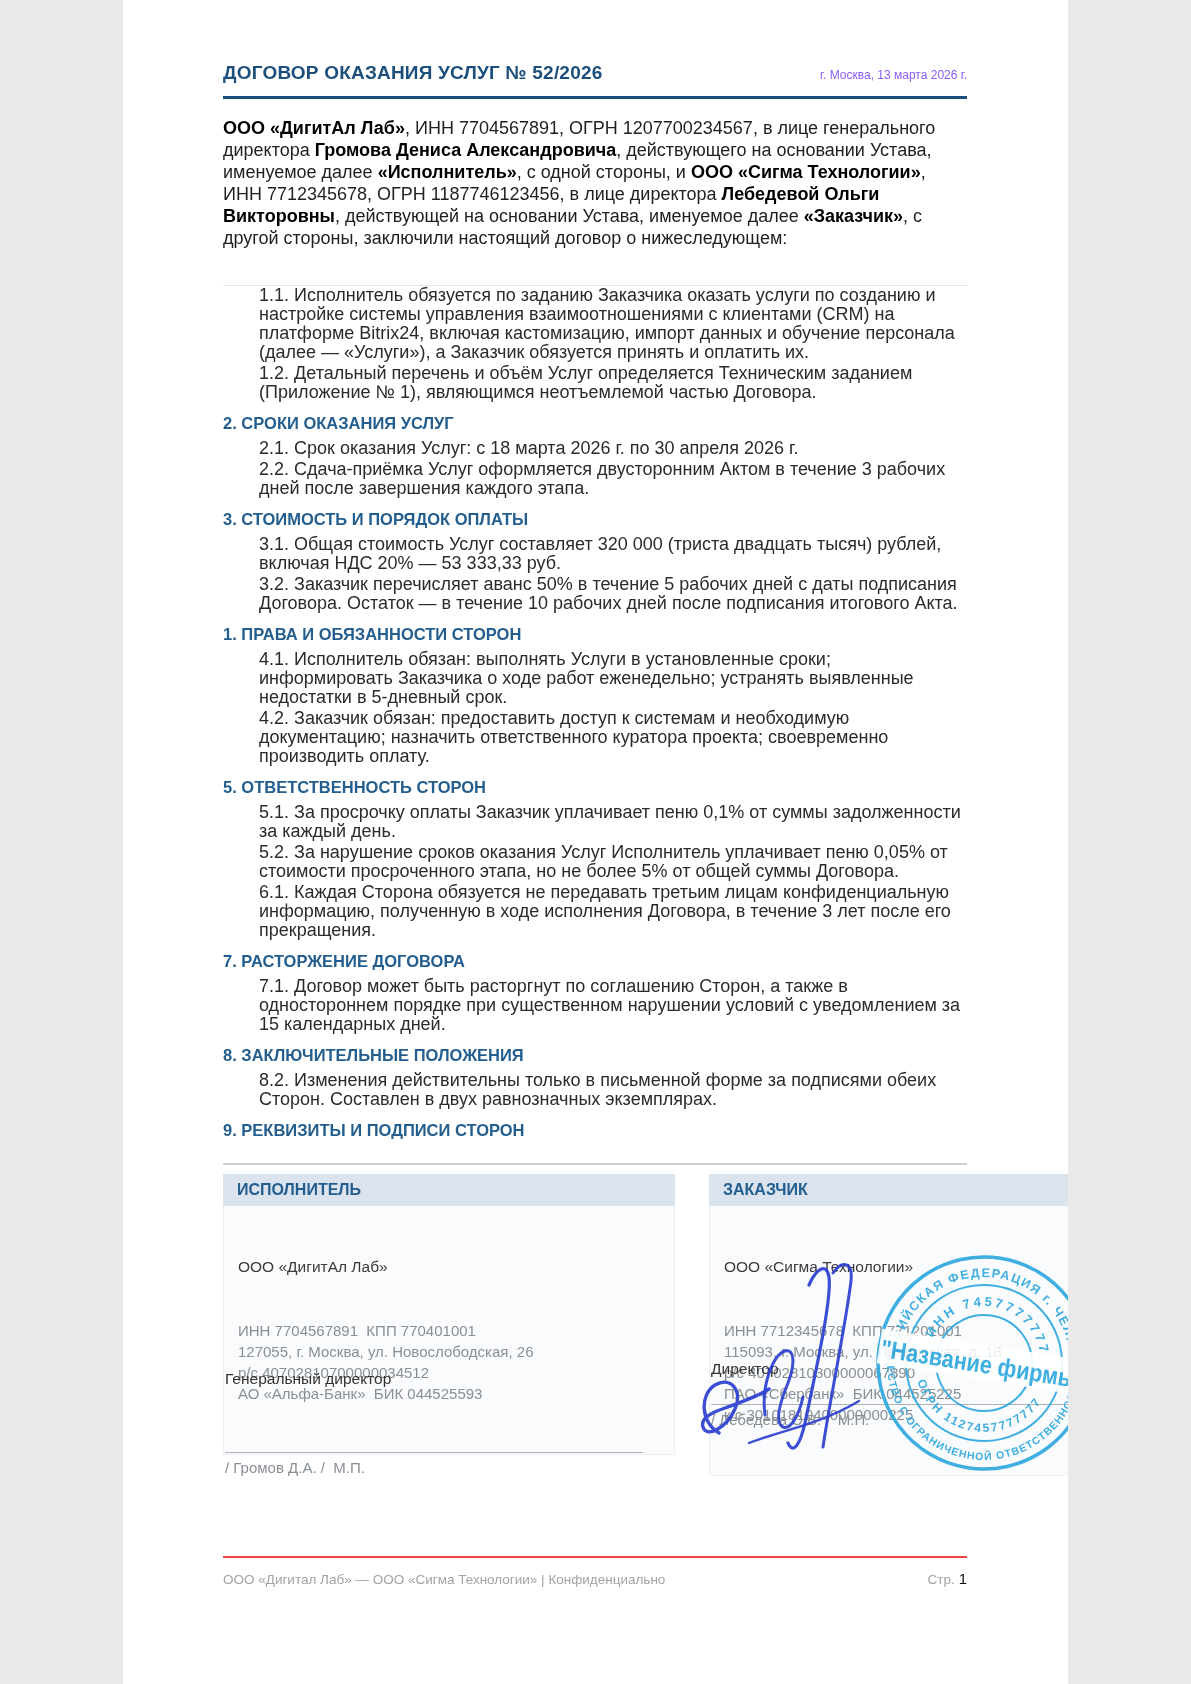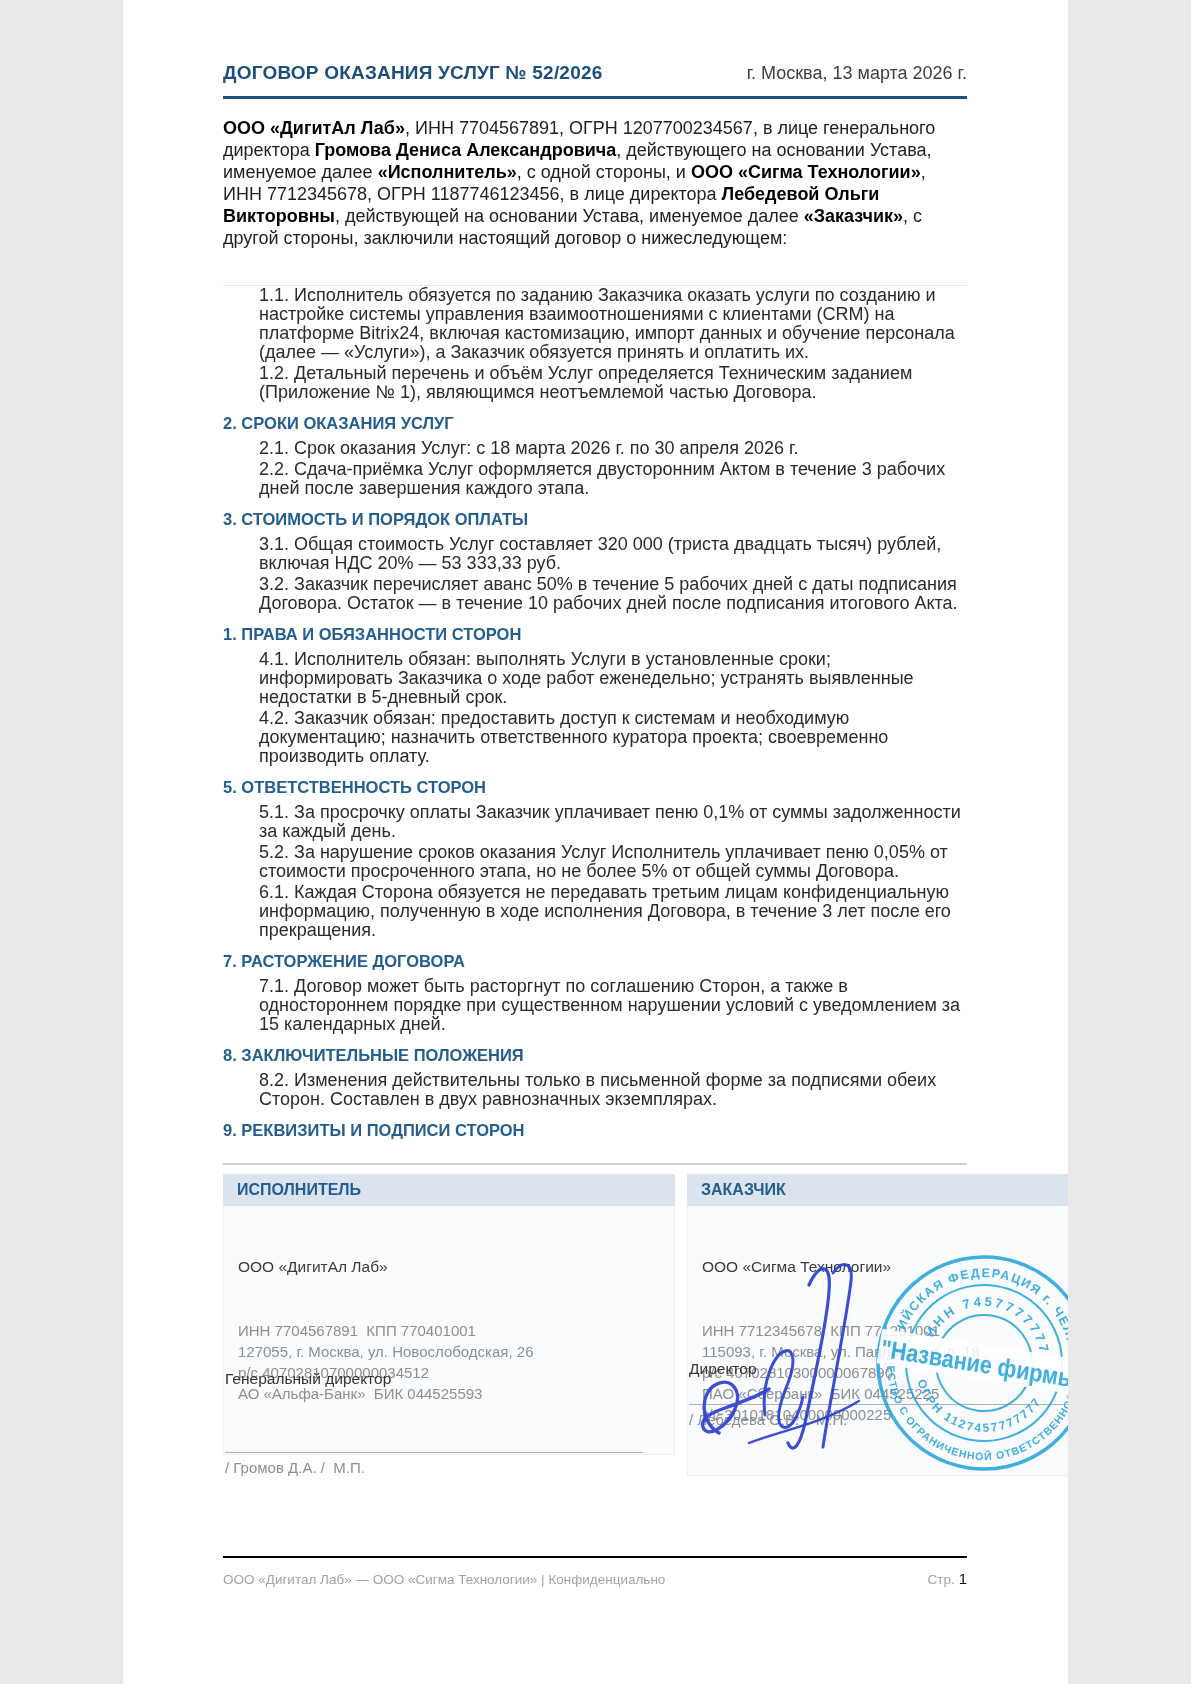--- a/index.html
+++ b/index.html
@@ -8,39 +8,39 @@
     background:#ffffff; overflow:hidden;
     font-family:"Liberation Sans", sans-serif;
     --navy:#1d4f7c; --headblue:#235e8f; --stamp:#2ba6de; --sig:#2b3fd0;
     color:#2e2e2e;
   }
   .content { padding:62px 101px 0 100px; }
 
   
   .hdr-row { display:flex; justify-content:space-between; align-items:baseline; }
   .doc-title { margin:0; font-size:19px; font-weight:bold; color:var(--navy); letter-spacing:.2px; }
-  .doc-date { font-size:18px; color:#404040; }
+  .doc-date { font-size:12px; color:#8b5cf6; }
   .hdr-rule { margin-top:12px; height:3px; background:var(--navy); }
 
   
   .intro { margin:18px 0 0 0; font-size:18px; line-height:22px; color:#1f1f1f; }
   .intro b { color:#000; }
 
   .intro-divider { margin-top:36px; border-top:1px solid #e6e6e6; }
 
   
   .sec-heading { font-size:16.5px; line-height:22px; font-weight:bold; color:var(--headblue); margin:10px 0 5px 0; }
   .clause { font-size:18px; line-height:19px; margin:0 0 2px 36px; color:#2b2b2b; }
 
   
   .parties {
     position:relative; margin-top:22px; border-top:2px solid #cbced3; padding-top:9px;
     min-height:315px;
   }
-  .parties-grid { display:grid; grid-template-columns:452px 452px; column-gap:12px; }
+  .parties-grid { display:grid; grid-template-columns:452px 452px; column-gap:34px; }
   .party { position:relative; }
   .party-head {
     background:#dae3ee; color:var(--headblue); font-weight:bold; font-size:16px;
     padding:7px 14px;
   }
   .party-box-body {
     background:#fafbfc; border:1px solid #eef1f4; border-top:none;
     padding:8px 14px 8px 14px; font-size:15px; line-height:21px; color:#8a8f94;
     white-space:pre-wrap;
   }
@@ -57,21 +57,21 @@
 
   .signature-svg { position:absolute; left:468px; top:90px; z-index:3; pointer-events:none; }
   .stamp-svg { position:absolute; left:645px; top:82px; z-index:4; opacity:.9; pointer-events:none; }
   .stamp-svg text { fill:var(--stamp); font-family:"Liberation Sans", sans-serif; font-weight:bold; }
   .stamp-ring  { fill:none; stroke:var(--stamp); }
   .signature-svg path { fill:none; stroke:var(--sig); stroke-linecap:round; stroke-linejoin:round; opacity:.92; }
 
   
   .footer {
     position:absolute; left:100px; right:101px; top:1556px;
-    border-top:2px solid #000000; padding-top:12px;
+    border-top:2px solid #ef4444; padding-top:12px;
     display:flex; justify-content:space-between; align-items:baseline;
   }
   .footer-left { font-size:13.5px; color:#a3a3a3; }
   .footer-right { font-size:13.5px; color:#a3a3a3; }
   .page-number { color:#111; font-size:15px; margin-left:4px; }
 </style>
 </head>
 <body>
 
 <div class="page" style="--navy: #1d4f7c; --headblue: #235e8f; --stamp: #2ba6de; --sig: #2b3fd0;">

